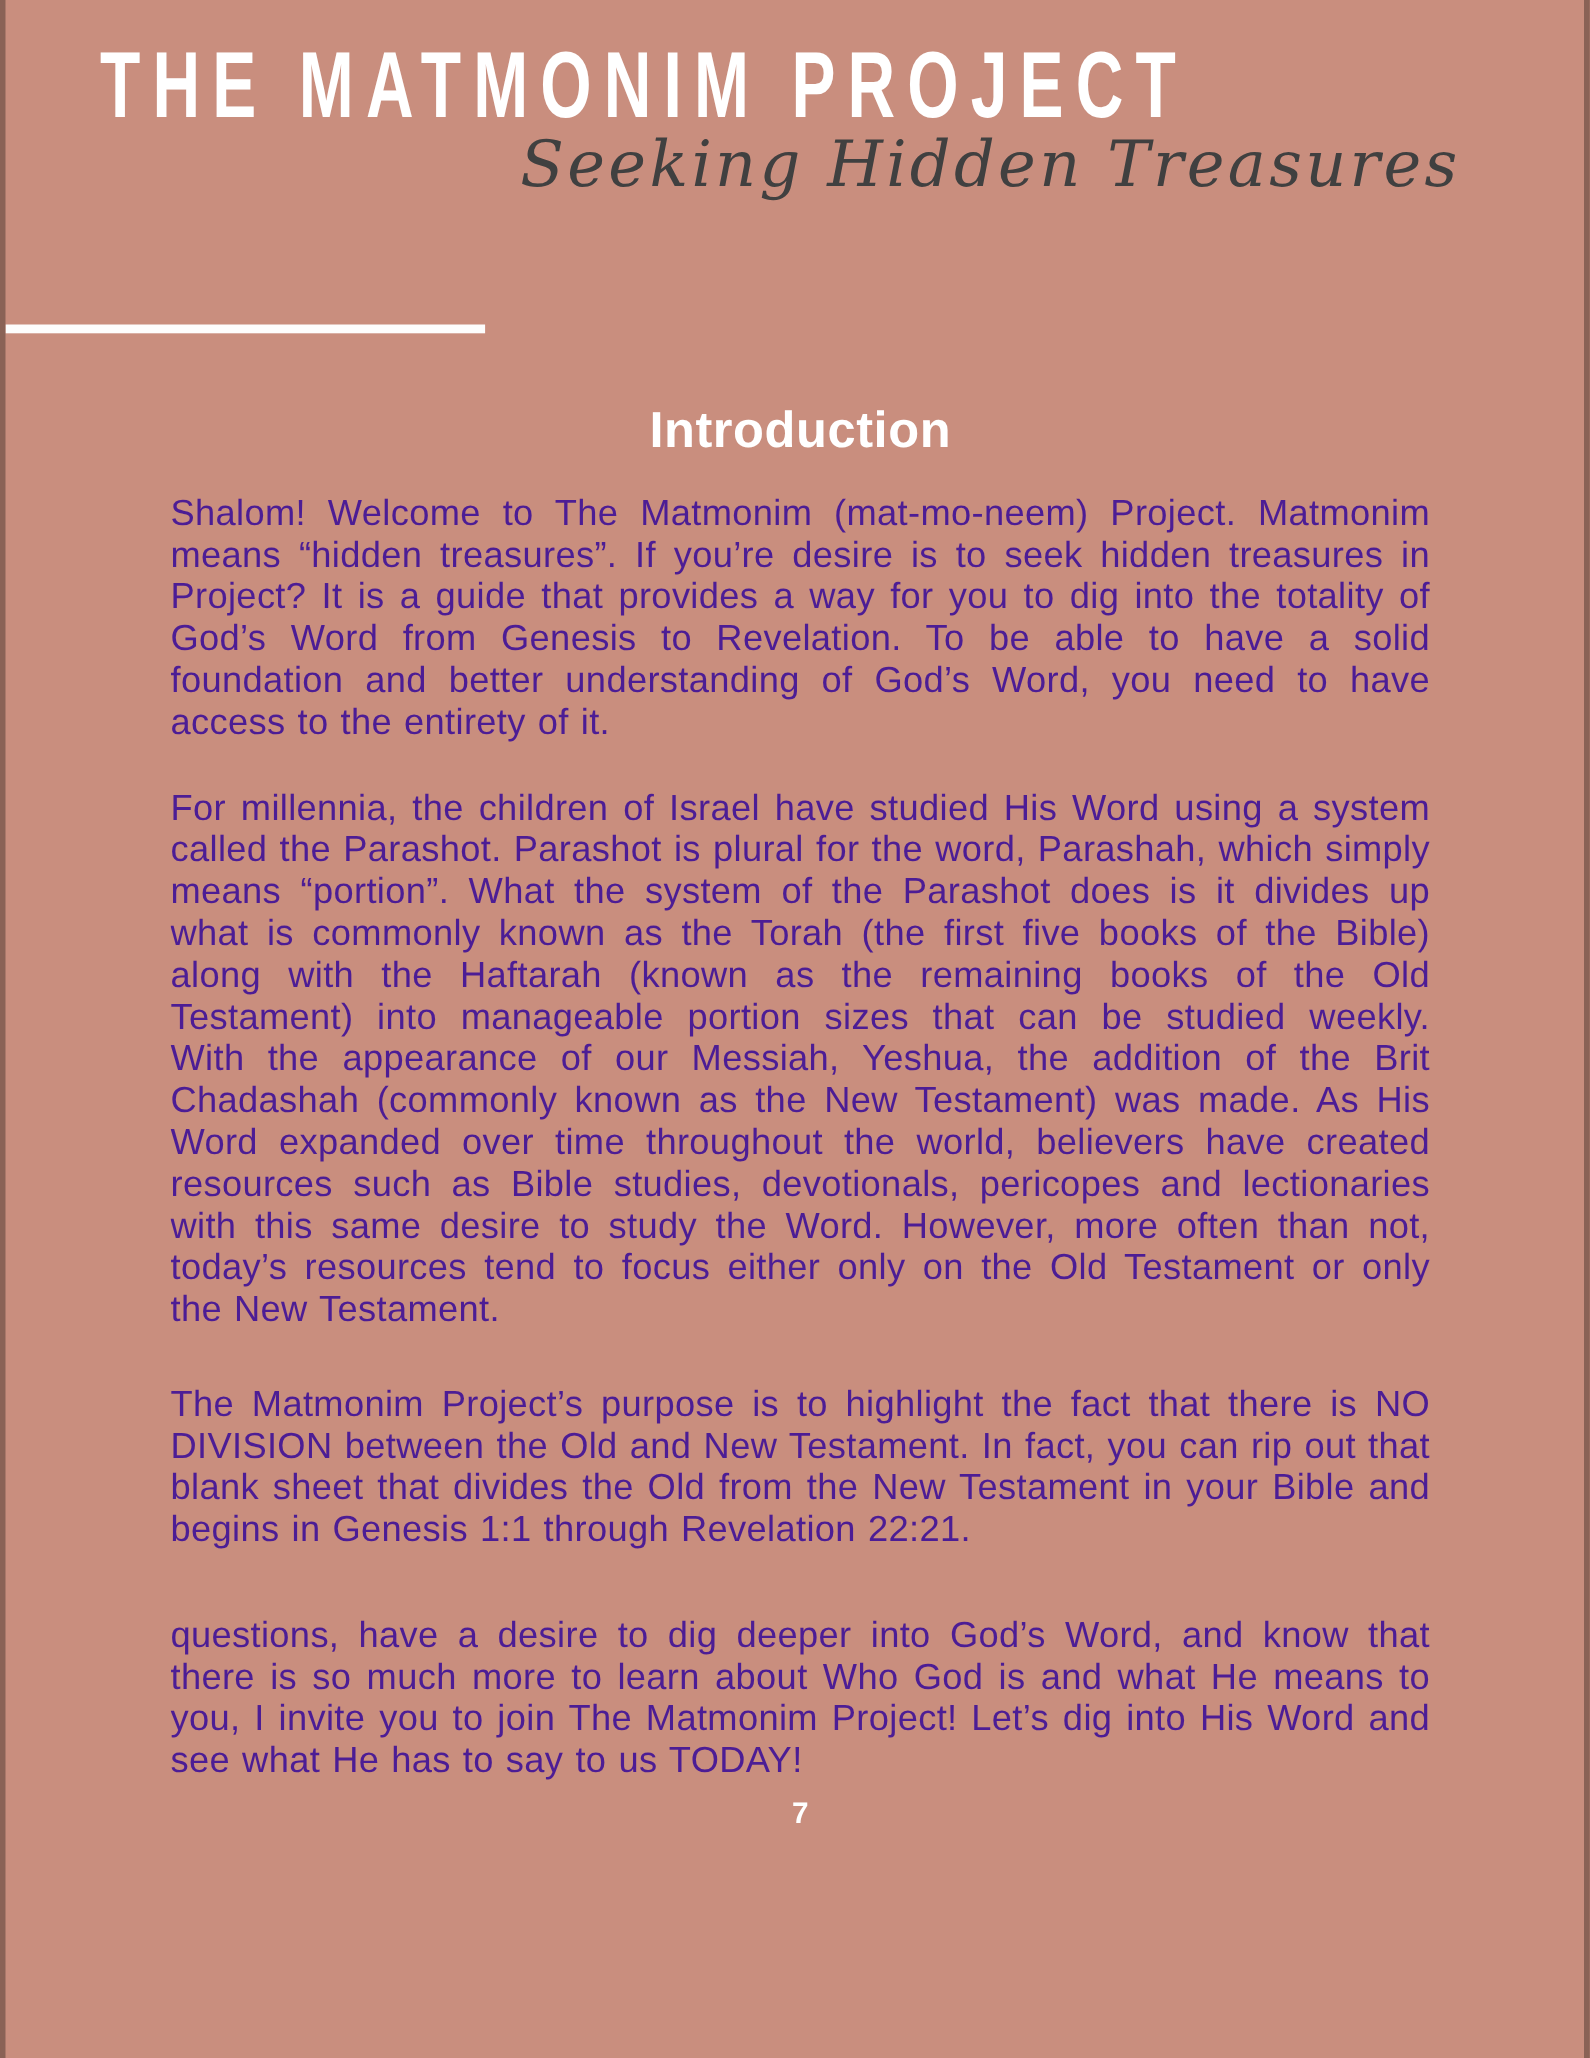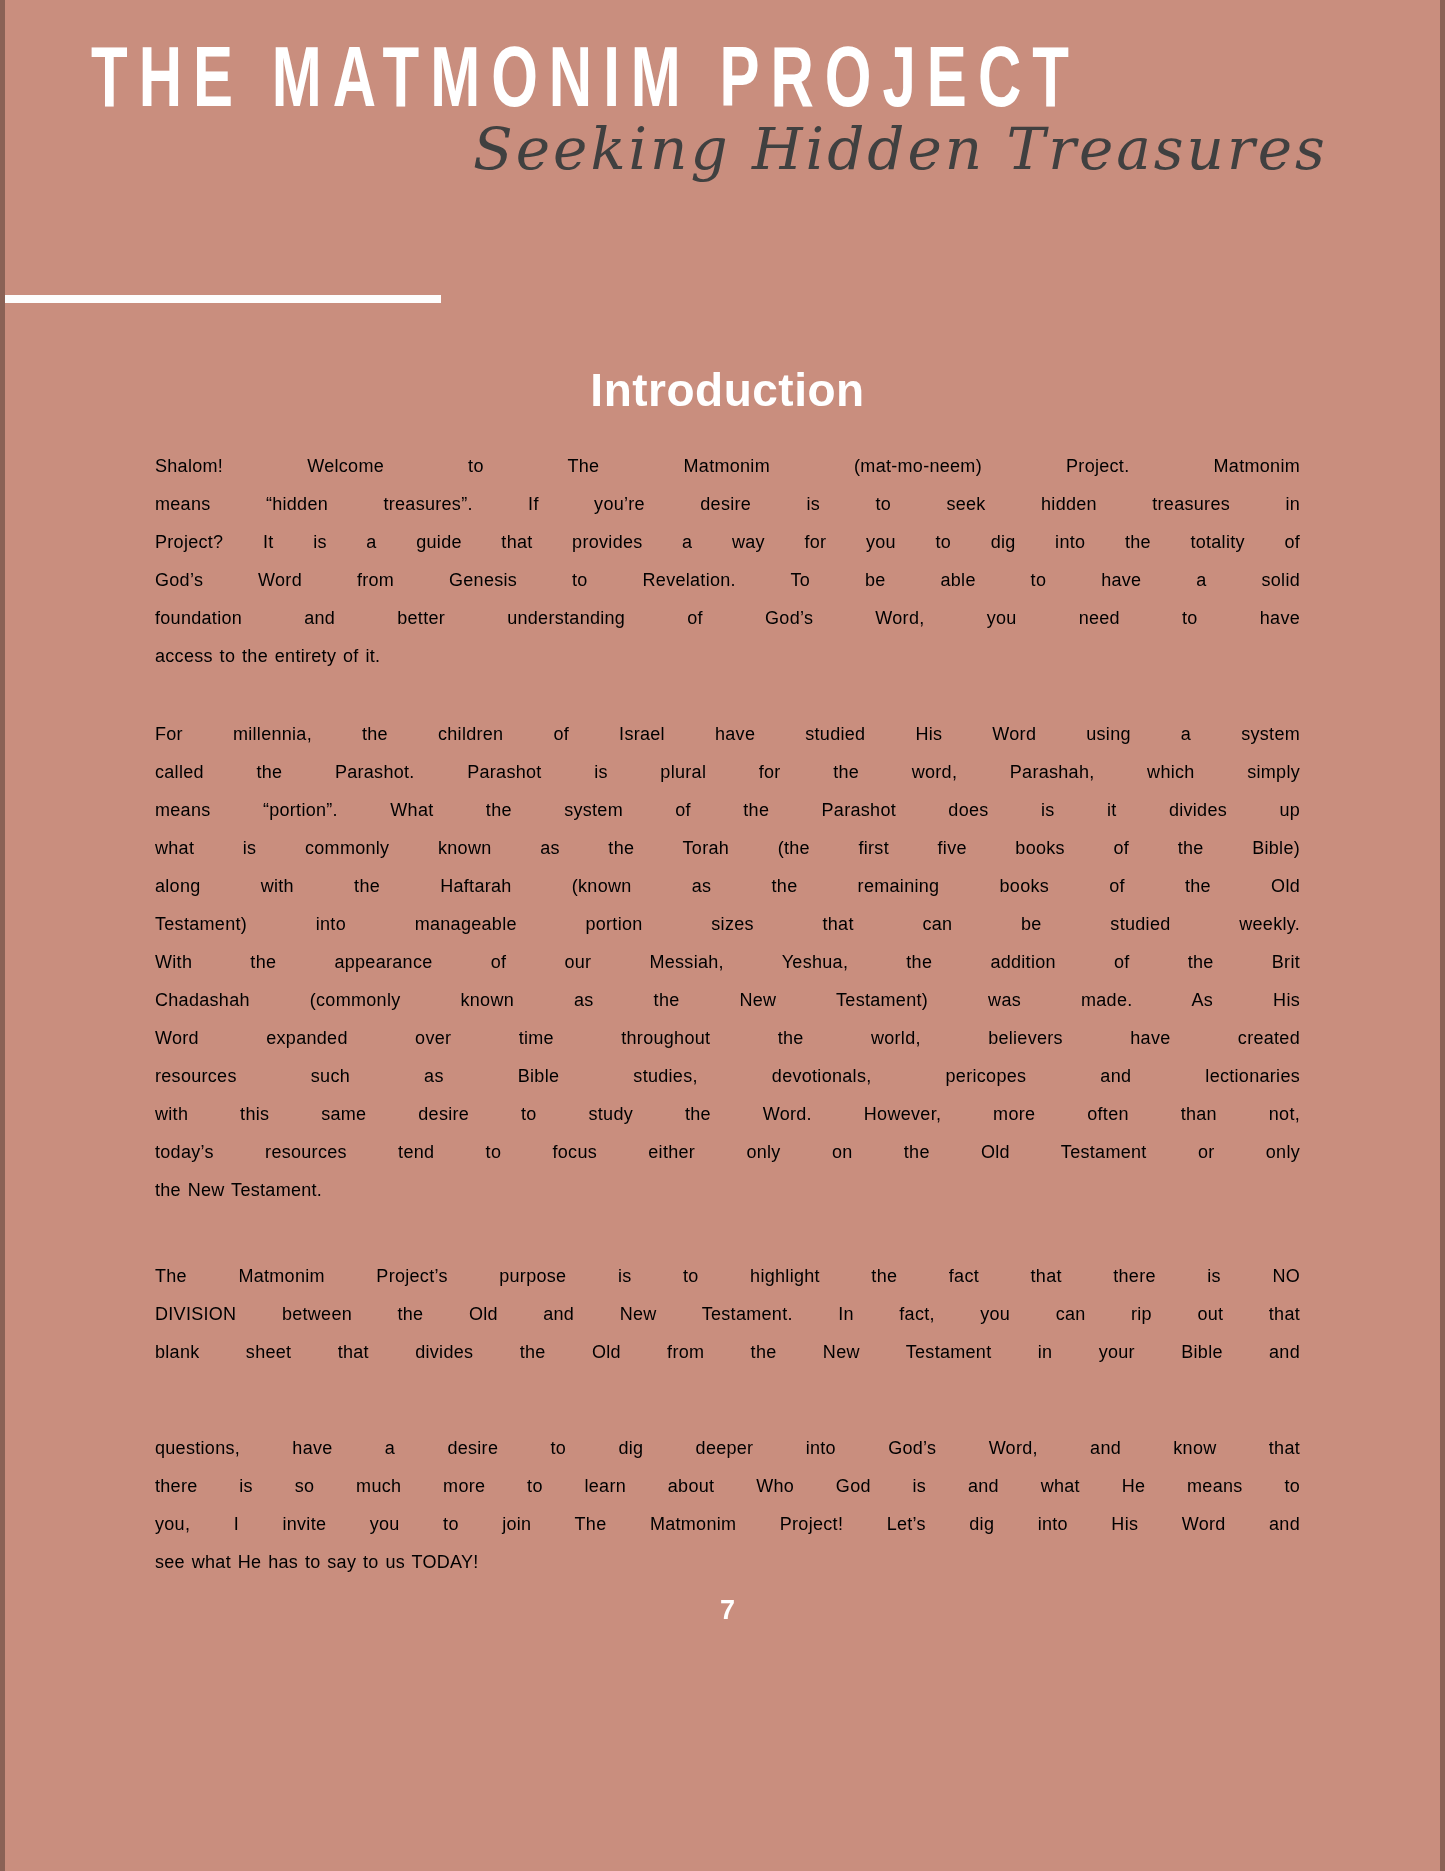--- a/index.html
+++ b/index.html
@@ -73,25 +73,25 @@
     margin:0 0 33px 0;
   }
   .paragraph{
     margin:0 0 44px 0;
   }
   .paragraph:nth-of-type(1){margin-bottom:40px;}
   .paragraph:nth-of-type(2){margin-bottom:48px;}
   .paragraph:nth-of-type(3){margin-bottom:58px;}
   .paragraph:nth-of-type(4){margin-bottom:0;}
   .line{
-    font-size:18px;
+    font-size:33px;
     line-height:38px;
     letter-spacing:0.3px;
     word-spacing:1.5px;
-    color:#000000;
+    color:#4c1d95;
     text-align:justify;
     text-align-last:justify;
     overflow:hidden;
     white-space:nowrap;
   }
   .line.last{
     text-align-last:left;
   }
   .page-number{
     text-align:center;
@@ -139,20 +139,21 @@
           <div class="line">Word expanded over time throughout the world, believers have created</div>
           <div class="line">resources such as Bible studies, devotionals, pericopes and lectionaries</div>
           <div class="line">with this same desire to study the Word.  However, more often than not,</div>
           <div class="line">today’s resources tend to focus either only on the Old Testament or only</div>
           <div class="line last">the New Testament.</div>
         </div>
         <div class="paragraph">
           <div class="line">The Matmonim Project’s purpose is to highlight the fact that there is NO</div>
           <div class="line">DIVISION between the Old and New Testament. In fact, you can rip out that</div>
           <div class="line">blank sheet that divides the Old from the New Testament in your Bible and</div>
+          <div class="line last">begins in Genesis 1:1 through Revelation 22:21.</div>
         </div>
         <div class="paragraph">
           <div class="line">questions, have a desire to dig deeper into God’s Word, and know that</div>
           <div class="line">there is so much more to learn about Who God is and what He means to</div>
           <div class="line">you, I invite you to join The Matmonim Project!  Let’s dig into His Word and</div>
           <div class="line last">see what He has to say to us TODAY!</div>
         </div>
       </div>
 
     <div class="page-number">7</div>

